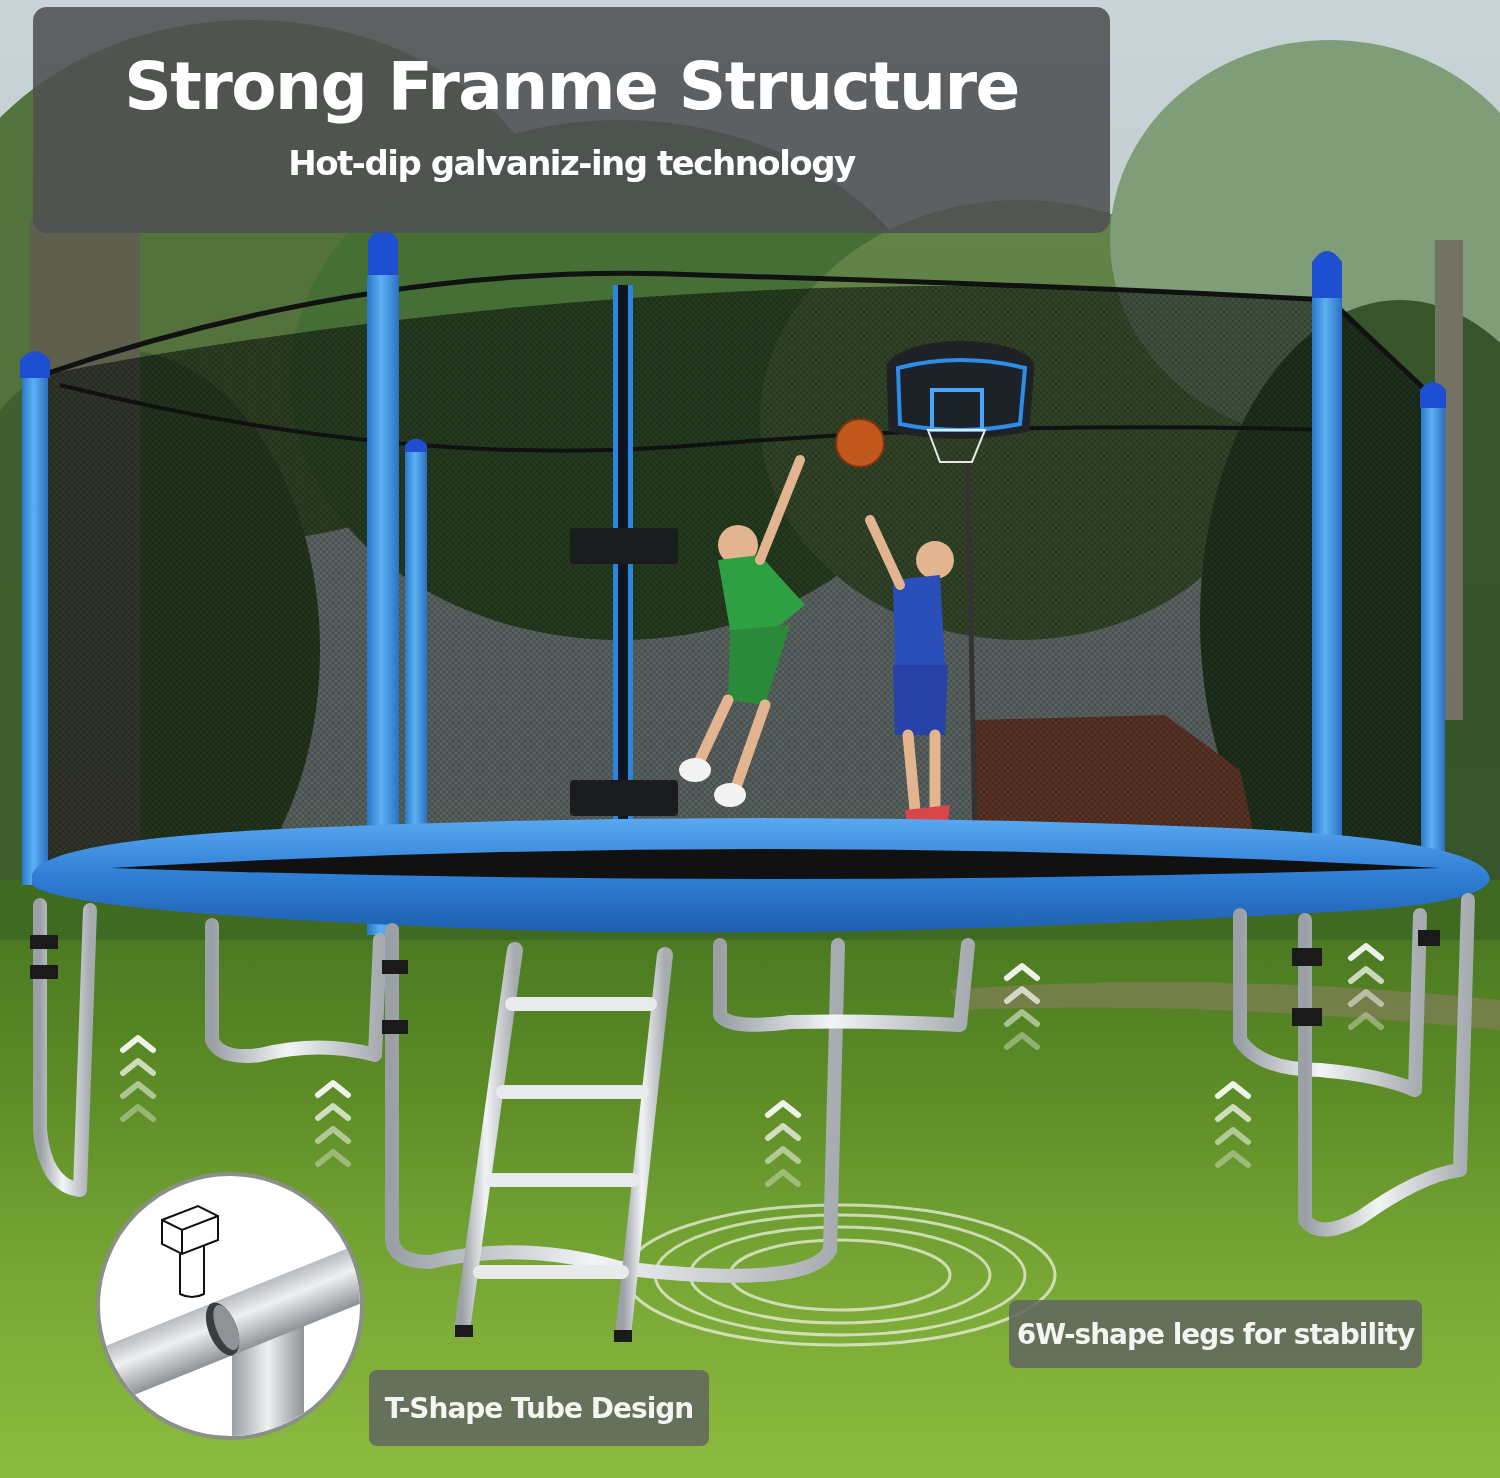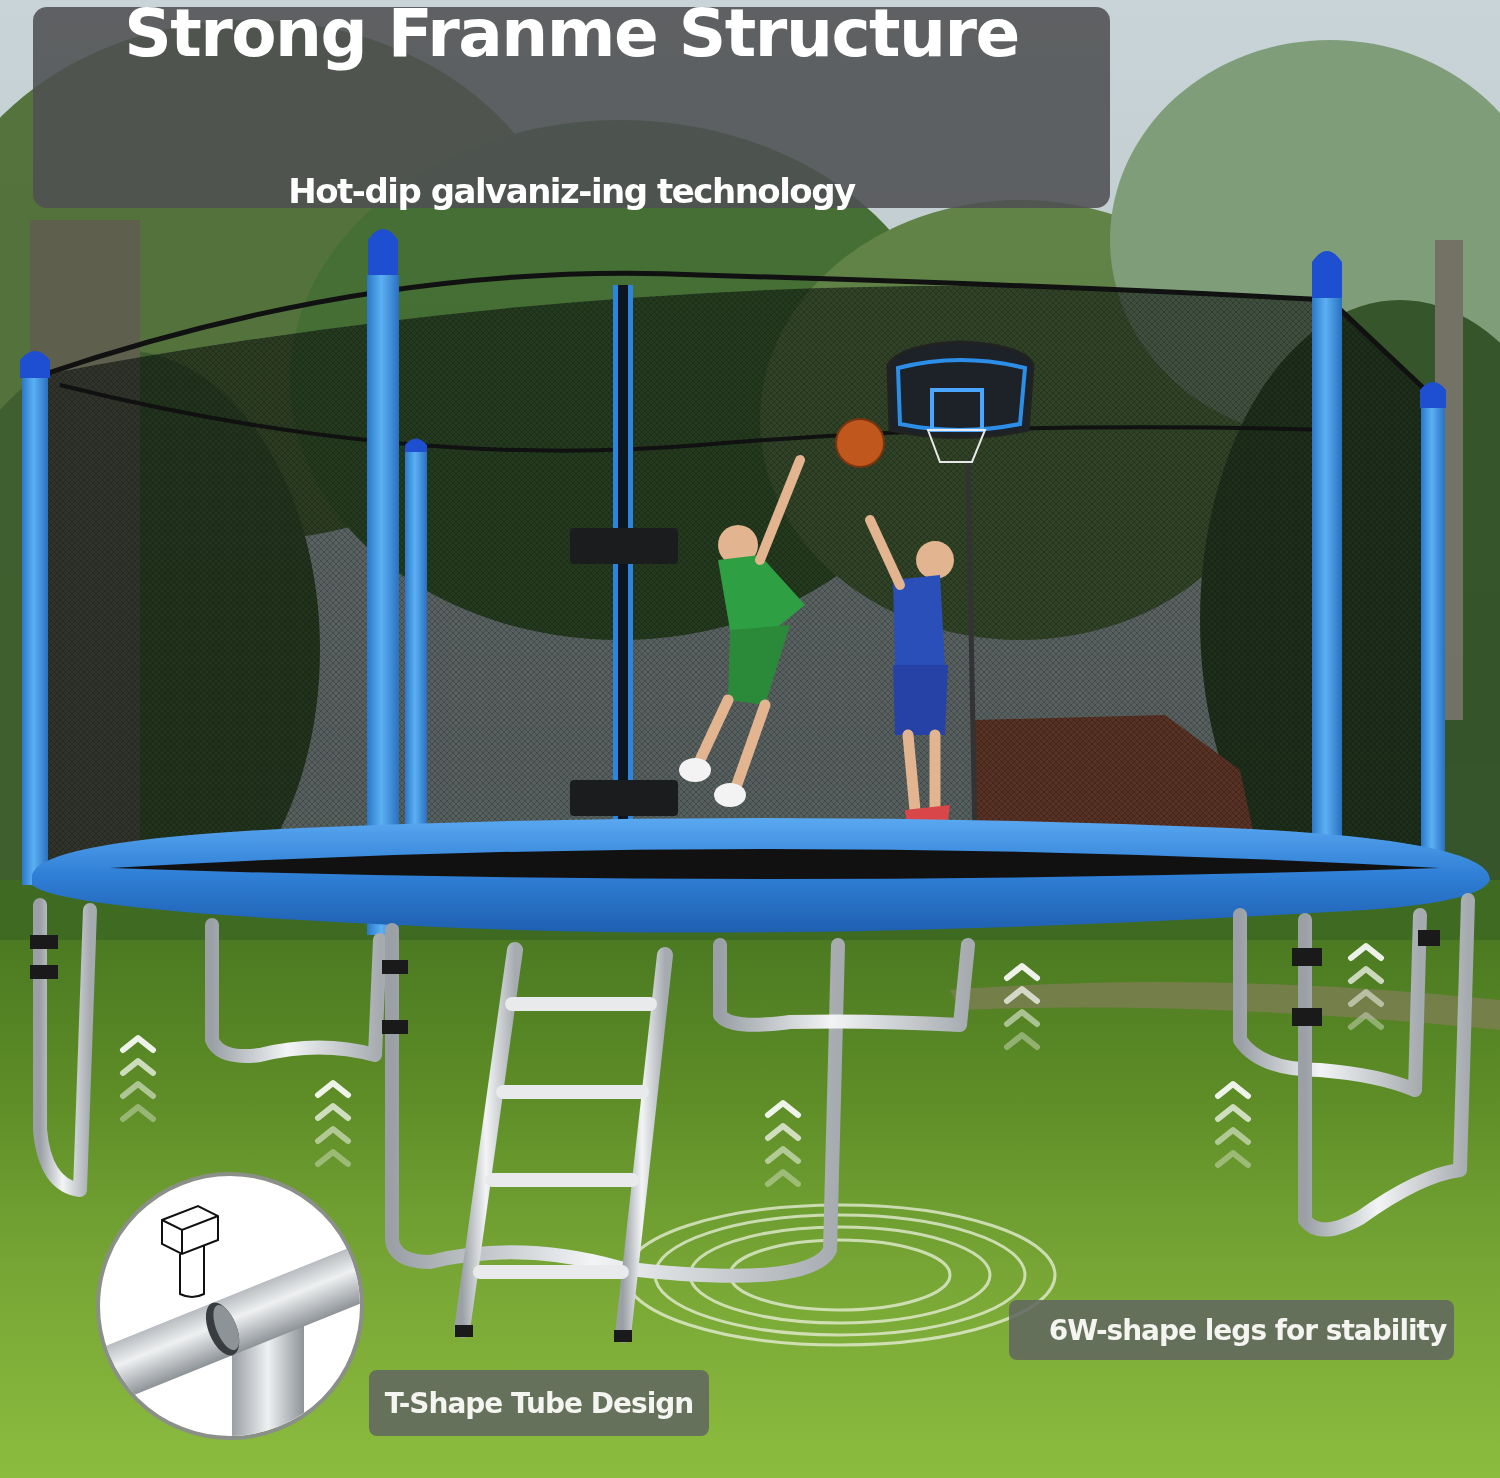--- a/index.html
+++ b/index.html
@@ -1,33 +1,33 @@
 <!DOCTYPE html>
 <html><head>
 <meta charset="utf-8">
 <style>
   html, body { margin: 0; padding: 0; }
   body { width: 1500px; height: 1478px; overflow: hidden; background: #5e8a2e; font-family: "DejaVu Sans", sans-serif; }
   .stage { position: relative; width: 1500px; height: 1478px; overflow: hidden; }
   .stage > svg.scene { position: absolute; left: 0; top: 0; }
   .banner {
-    position: absolute; left: 33px; top: 7px; width: 1077px; height: 201px;
+    position: absolute; left: 33px; top: 7px; width: 1077px; height: 226px;
     background: rgba(78, 80, 82, 0.88); border-radius: 14px;
-    display: flex; flex-direction: column; align-items: center; justify-content: space-between;
+    display: flex; flex-direction: column; align-items: center; justify-content: center;
     color: #fff; text-align: center;
   }
   .banner .title { font-family: "DejaVu Sans", sans-serif; font-weight: bold; font-size: 66px; letter-spacing: -1.5px; line-height: 1; margin-top: -6px; }
   .banner .subtitle { font-family: "DejaVu Sans", sans-serif; font-weight: bold; font-size: 34px; letter-spacing: -1.5px; line-height: 1; margin-top: 26px; }
   .label {
     position: absolute; background: rgba(98, 104, 96, 0.88); border-radius: 8px; color: #f4f4f0;
     font-family: "DejaVu Sans", sans-serif; font-weight: bold; letter-spacing: -1px;
     display: flex; align-items: center; justify-content: center;
   }
-  .label-tube { left: 369px; top: 1370px; width: 340px; height: 66px; font-size: 28px; }
-  .label-legs { left: 1009px; top: 1300px; width: 413px; height: 60px; font-size: 28px; padding-left: 32px; }
+  .label-tube { left: 369px; top: 1370px; width: 340px; height: 76px; font-size: 28px; }
+  .label-legs { left: 1009px; top: 1300px; width: 413px; height: 68px; font-size: 28px; }
   .inset {
     position: absolute; left: 96px; top: 1172px; width: 268px; height: 268px; border-radius: 50%;
     background: #ffffff; border: 4px solid #8a8f88; overflow: hidden; box-sizing: border-box;
   }
   .inset svg { position: absolute; left: 0; top: 0; }
 </style>
 </head>
 <body>
 
 <div class="stage">

